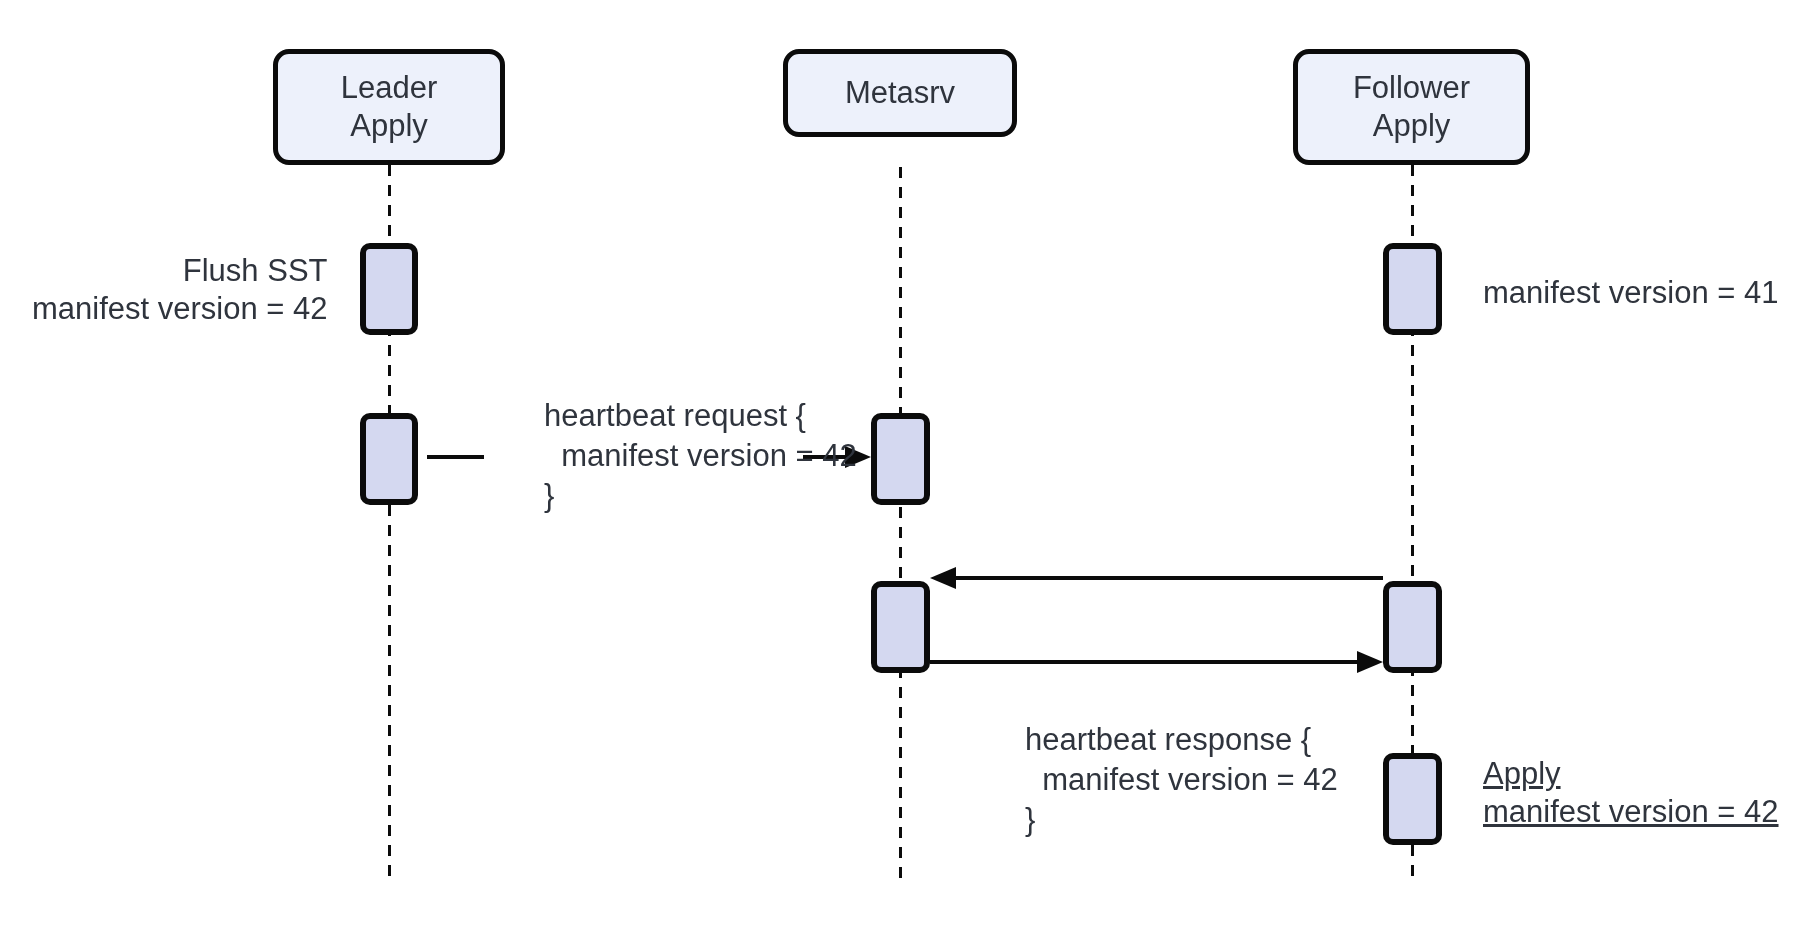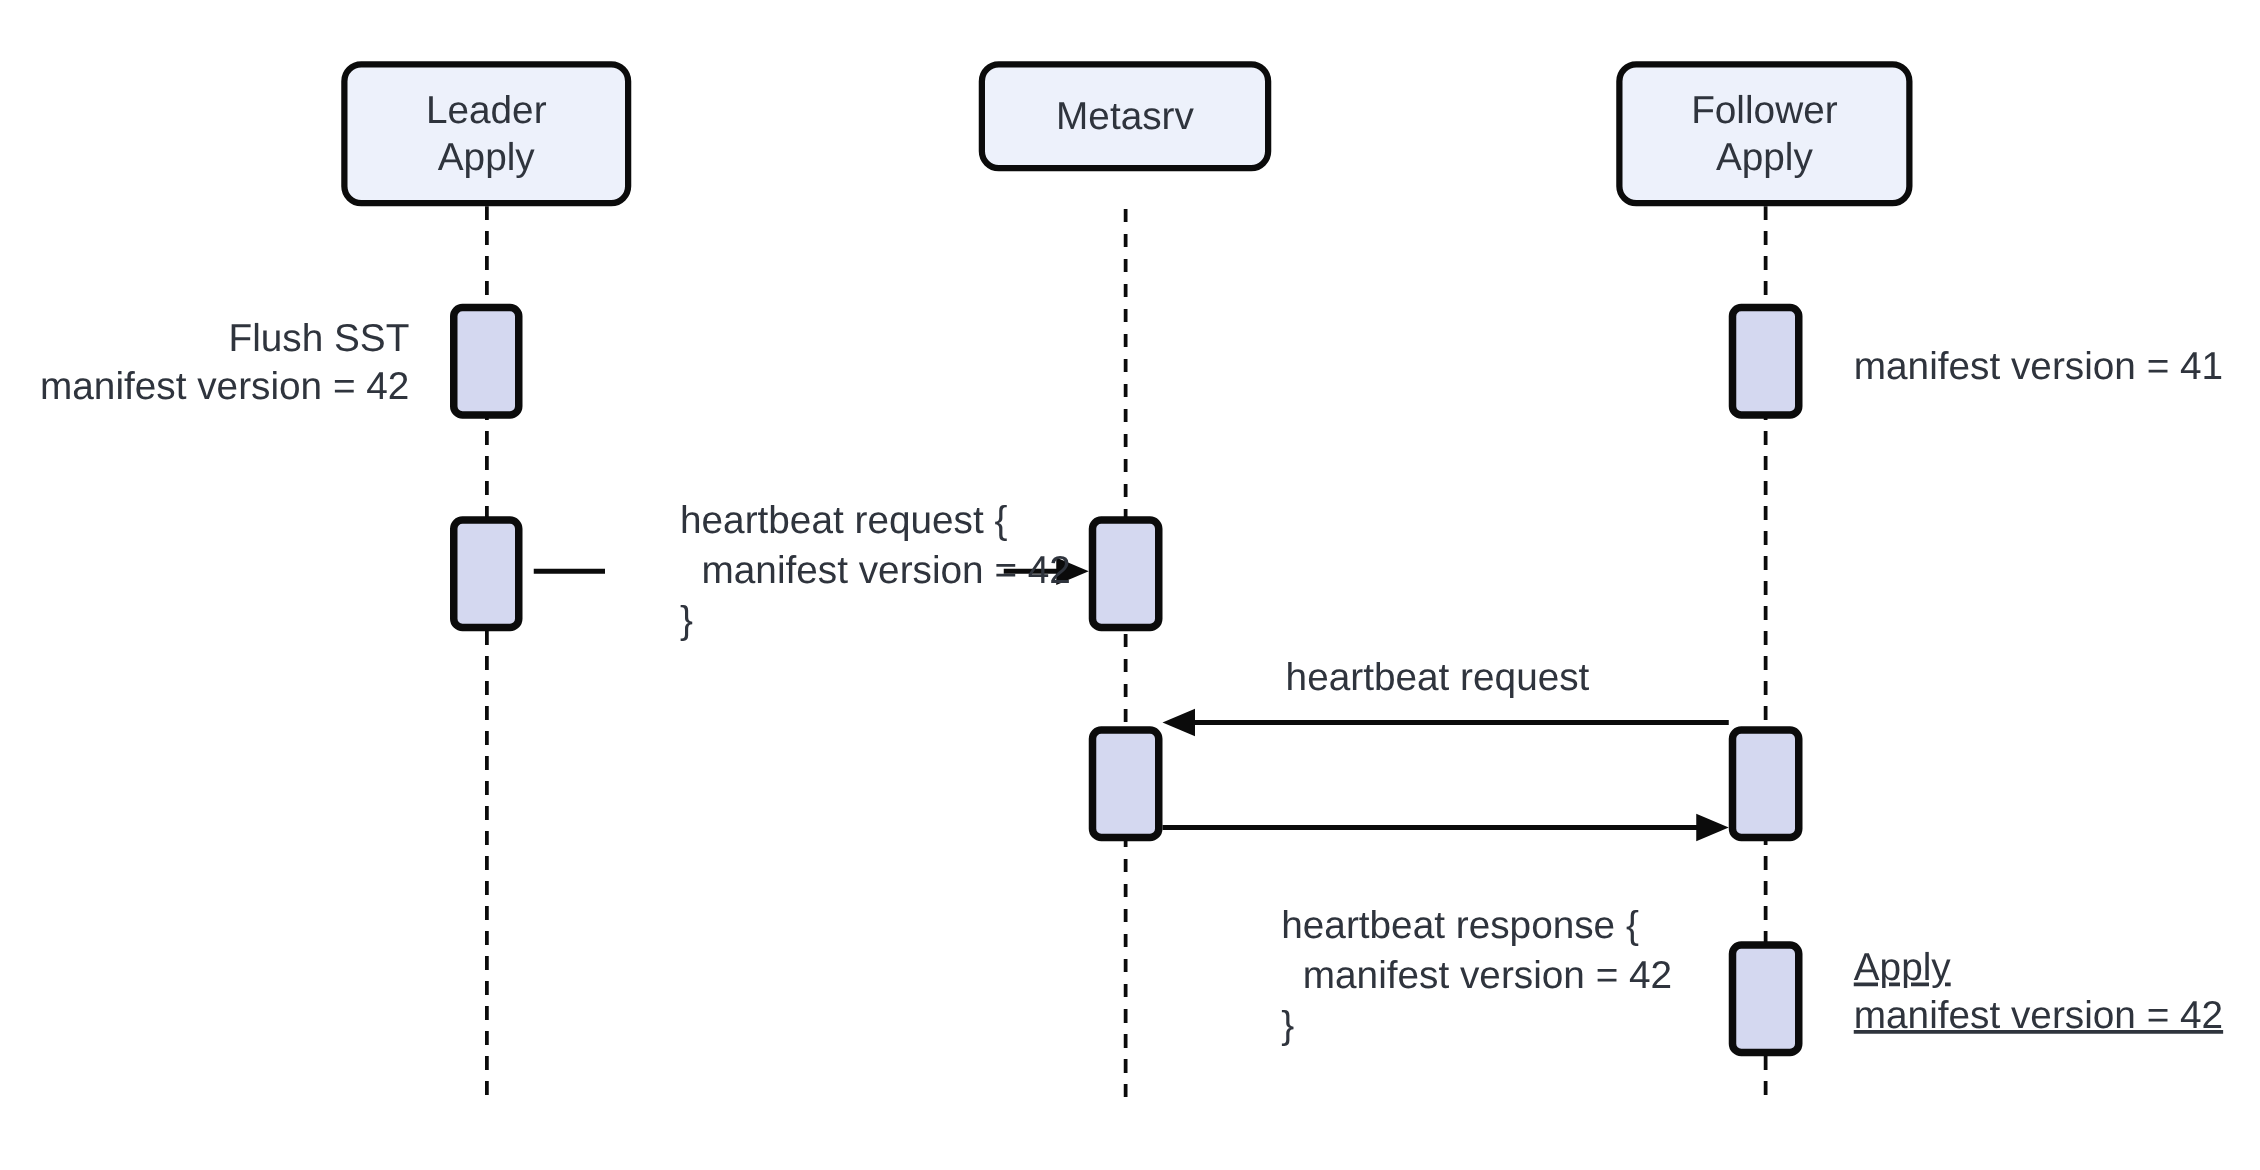--- a/index.html
+++ b/index.html
@@ -94,21 +94,20 @@
 
   <div class="lbl" style="left:1483px;top:274px;">manifest version = 41</div>
 
   <div class="mline" style="left:427px;top:455px;width:57px;"></div>
   <div class="lbl lbl-msg" style="left:500px;top:396px;margin-left:44px;">heartbeat request {
   manifest version = 42
 }</div>
   <div class="mline" style="left:803px;top:455px;width:44px;"></div>
   <div class="head-r" style="left:845px;top:446px;"></div>
 
-  <div class="lbl lbl-msg lbl-center" style="left:1150px;top:522px;">heartbeat request</div>
   <div class="head-l" style="left:930px;top:567px;"></div>
   <div class="mline" style="left:954px;top:576px;width:429px;"></div>
 
   <div class="mline" style="left:930px;top:660px;width:429px;"></div>
   <div class="head-r" style="left:1357px;top:651px;"></div>
   <div class="lbl lbl-msg" style="left:1025px;top:720px;">heartbeat response {
   manifest version = 42
 }</div>
 
   <div class="lbl" style="left:1483px;top:755px;text-decoration:underline;">Apply

